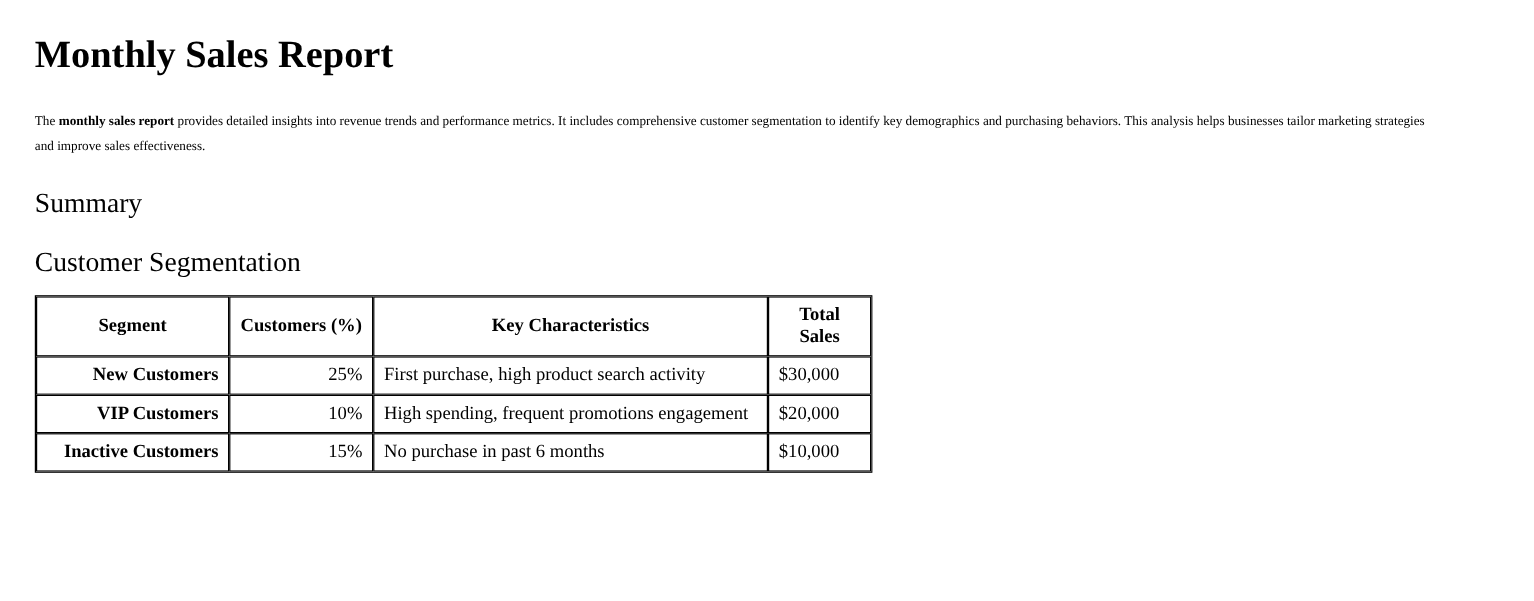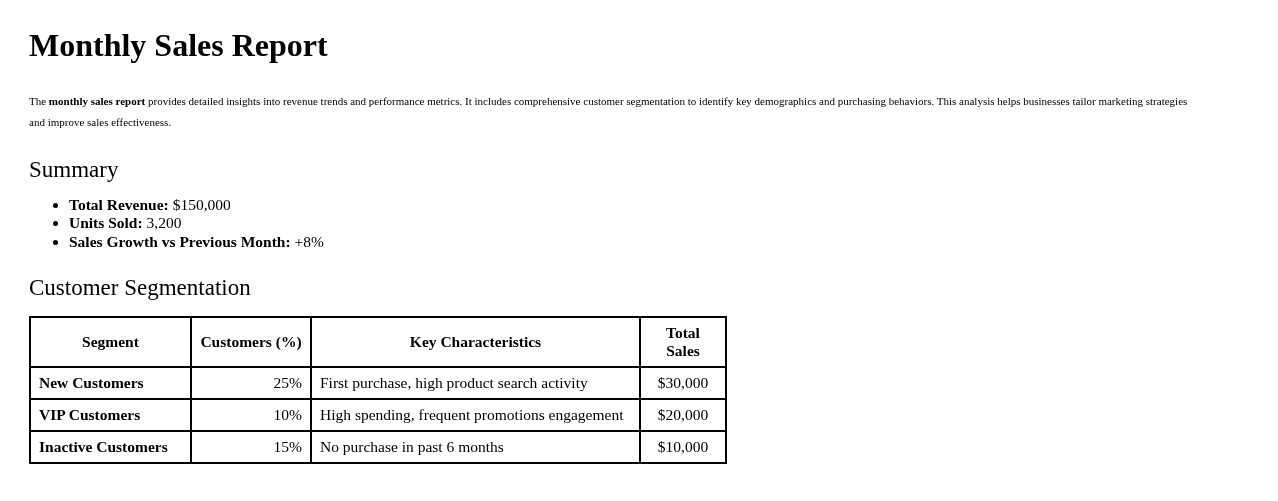--- a/index.html
+++ b/index.html
@@ -71,47 +71,42 @@
     padding: 6px 8px;
     vertical-align: middle;
     background: #fff;
   }
   table.seg-table th {
     font-weight: bold;
     text-align: center;
   }
   table.seg-table td.seg-name {
     font-weight: bold;
-    text-align: left;
+    text-align: right;
   }
   table.seg-table td.pct { text-align: right; }
   table.seg-table td.chars { text-align: left; margin-left: 36px; }
-  table.seg-table td.sales { text-align: center; }
+  table.seg-table td.sales { text-align: left; }
 
   col.c-seg   { width: 161px; }
   col.c-pct   { width: 120px; }
   col.c-chars { width: 329px; }
   col.c-sales { width: 86px; }
 </style>
 </head>
 <body>
 
 <div class="page">
 
   <h1 class="doc-title">Monthly Sales Report</h1>
 
   <p class="intro"><span>The </span><b>monthly sales report</b><span> provides detailed insights into revenue trends and performance metrics. It includes comprehensive customer segmentation to identify key demographics and purchasing behaviors. This analysis helps businesses tailor marketing strategies and improve sales effectiveness.</span></p>
 
   <h2 class="section-title">Summary</h2>
 
-  <ul class="summary-list">
-    <li><span class="lbl">Total Revenue:</span><span> $150,000</span></li>
-    <li><span class="lbl">Units Sold:</span><span> 3,200</span></li>
-    <li><span class="lbl">Sales Growth vs Previous Month:</span><span> +8%</span></li>
-  </ul>
 
   <h2 class="section-title">Customer Segmentation</h2>
 
   <table class="seg-table">
     <colgroup>
       <col class="c-seg">
         <col class="c-pct">
         <col class="c-chars">
         <col class="c-sales">
     </colgroup>

